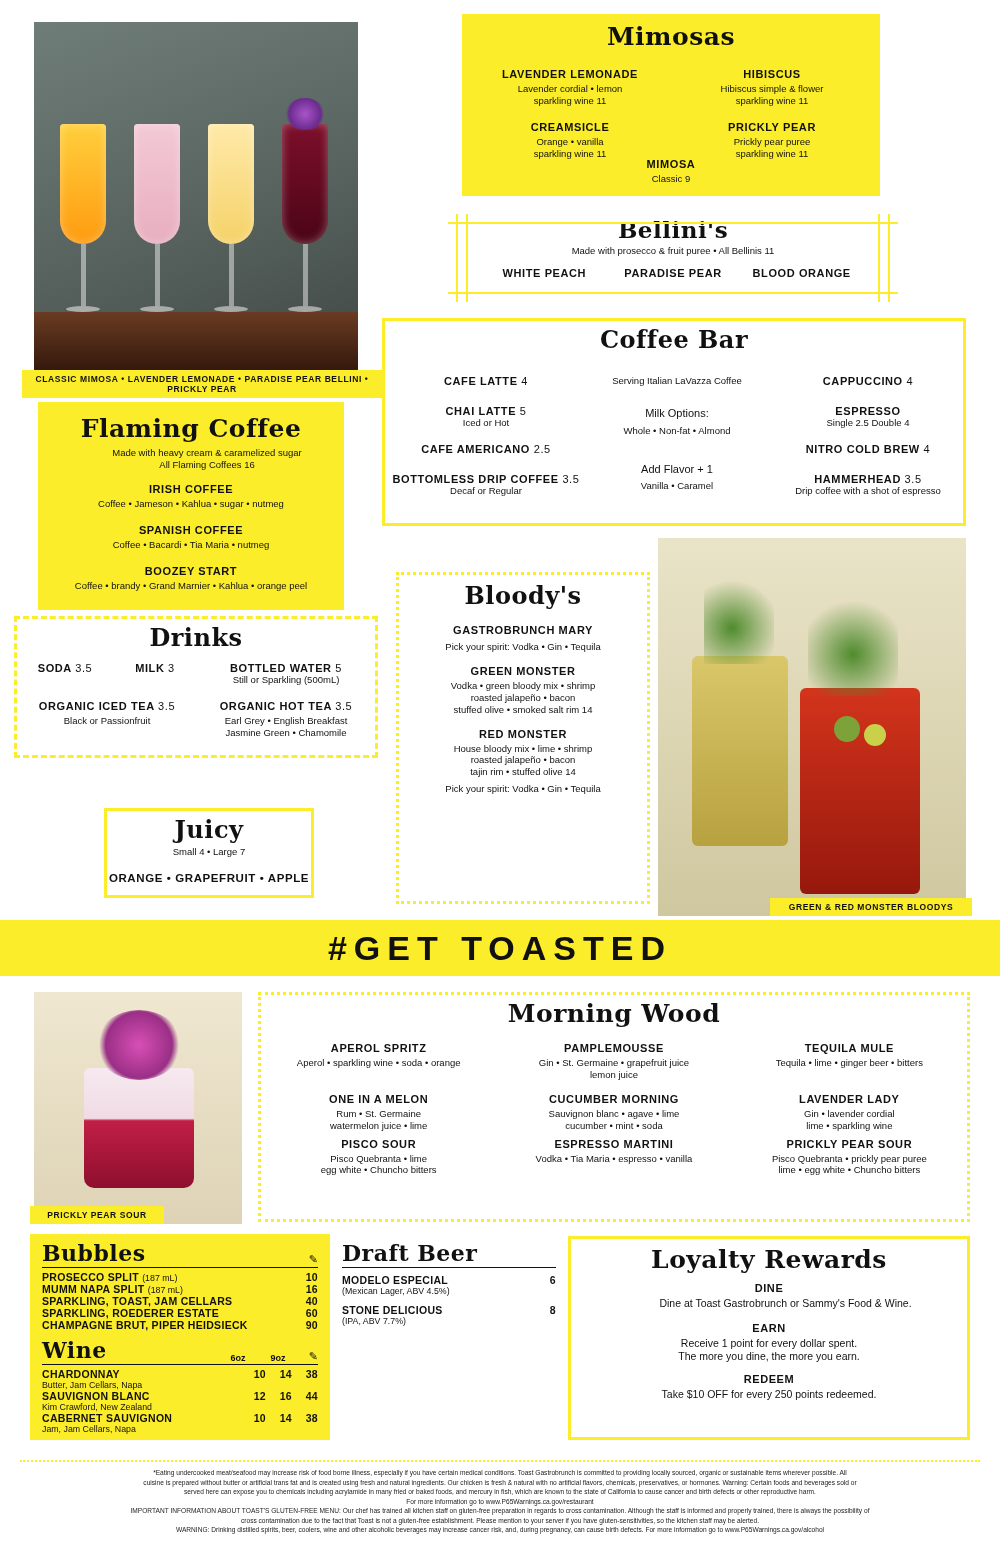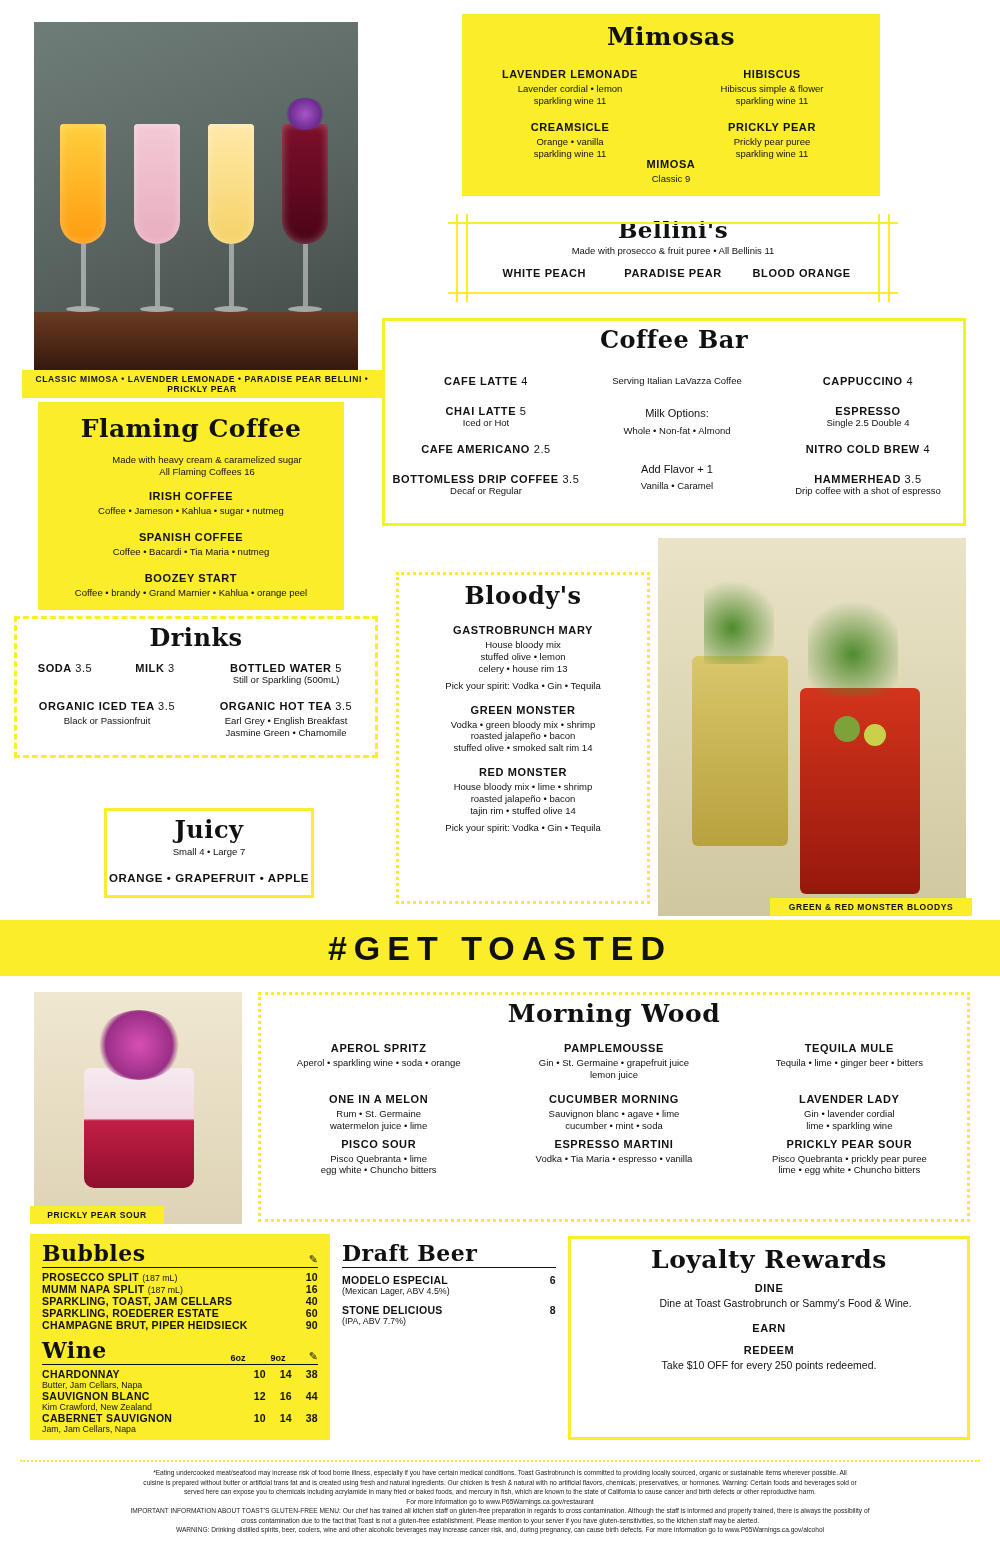--- a/index.html
+++ b/index.html
@@ -199,21 +199,21 @@
       <div class="item-name" style="margin-top:18px;">ESPRESSO</div>
       <div class="item-desc">Single 2.5   Double 4</div>
       <div class="item-name" style="margin-top:14px;"><span>NITRO COLD BREW</span> <span style="font-weight:normal;">4</span></div>
       <div class="item-name" style="margin-top:18px;"><span>HAMMERHEAD</span> <span style="font-weight:normal;">3.5</span></div>
       <div class="item-desc">Drip coffee with a shot of espresso</div>
     </div>
   </div>
 
   <div class="box yellow" style="left:38px;top:402px;width:306px;height:208px;">
     <div class="section-title" style="font-size:25px;margin-top:12px;">Flaming Coffee</div>
-    <div class="item-desc" style="white-space:pre-line;margin-top:11px;padding-left:32px;">Made with heavy cream &amp; caramelized sugar
+    <div class="item-desc" style="white-space:pre-line;margin-top:4px;padding-left:32px;">Made with heavy cream &amp; caramelized sugar
 All Flaming Coffees  16</div>
     <div style="margin-top:12px;">
       <div class="item-name">IRISH COFFEE</div>
       <div class="item-desc" style="margin-top:3px;">Coffee • Jameson • Kahlua • sugar • nutmeg</div>
       <div class="item-name" style="margin-top:14px;">SPANISH COFFEE</div>
       <div class="item-desc" style="margin-top:3px;">Coffee • Bacardi • Tia Maria • nutmeg</div>
       <div class="item-name" style="margin-top:14px;">BOOZEY START</div>
       <div class="item-desc" style="margin-top:3px;">Coffee • brandy • Grand Marnier • Kahlua • orange peel</div>
     </div>
   </div>
@@ -248,23 +248,20 @@
   <div class="box solid" style="left:104px;top:808px;width:210px;height:90px;">
     <div class="section-title" style="font-size:24px;margin-top:4px;">Juicy</div>
     <div class="item-desc" style="margin-top:2px;">Small 4 • Large 7</div>
     <div class="item-name" style="margin-top:14px;font-size:11.5px;">ORANGE • GRAPEFRUIT • APPLE</div>
   </div>
 
   <div class="box dotted" style="left:396px;top:572px;width:254px;height:332px;">
     <div class="section-title" style="font-size:24px;margin-top:6px;">Bloody's</div>
     <div style="margin-top:14px;">
       <div class="item-name">GASTROBRUNCH MARY</div>
-      <div class="item-desc" style="white-space:pre-line;margin-top:3px;">House bloody mix
-stuffed olive • lemon
-celery • house rim 13</div>
       <div class="item-desc" style="margin-top:5px;">Pick your spirit: Vodka • Gin • Tequila</div>
 
       <div class="item-name" style="margin-top:12px;">GREEN MONSTER</div>
       <div class="item-desc" style="white-space:pre-line;margin-top:3px;">Vodka • green bloody mix • shrimp
 roasted jalapeño • bacon
 stuffed olive • smoked salt rim 14</div>
 
       <div class="item-name" style="margin-top:12px;">RED MONSTER</div>
       <div class="item-desc" style="white-space:pre-line;margin-top:3px;">House bloody mix • lime • shrimp
 roasted jalapeño • bacon
@@ -424,20 +421,22 @@
         <div class="pr">8</div>
       </div>
     <div class="sub">(IPA, ABV 7.7%)</div>
   </div>
 
   <div class="box solid" style="left:568px;top:1236px;width:402px;height:204px;">
     <div class="section-title" style="font-size:25px;margin-top:6px;">Loyalty Rewards</div>
     <div class="item-name" style="margin-top:8px;">DINE</div>
     <div class="item-desc" style="margin-top:3px;font-size:10.5px;margin-left:33px;">Dine at Toast Gastrobrunch or Sammy's Food &amp; Wine.</div>
     <div class="item-name" style="margin-top:12px;">EARN</div>
+    <div class="item-desc" style="white-space:pre-line;margin-top:3px;font-size:10.5px;">Receive 1 point for every dollar spent.
+The more you dine, the more you earn.</div>
     <div class="item-name" style="margin-top:10px;">REDEEM</div>
     <div class="item-desc" style="margin-top:3px;font-size:10.5px;">Take $10 OFF for every 250 points redeemed.</div>
   </div>
 
   <div id="footer">
     <div class="rule"></div>
     <div>*Eating undercooked meat/seafood may increase risk of food borne illness, especially if you have certain medical conditions. Toast Gastrobrunch is committed to providing locally sourced, organic or sustainable items wherever possible.  All</div>
     <div>cuisine is prepared without butter or artificial trans fat and is created using fresh and natural ingredients. Our chicken is fresh &amp; natural with no artificial flavors, chemicals, preservatives, or hormones. Warning: Certain foods and beverages sold or</div>
     <div>served here can expose you to chemicals including acrylamide in many fried or baked foods, and mercury in fish, which are known to the state of California to cause cancer and birth defects or other reproductive harm.</div>
     <div>For more information go to www.P65Warnings.ca.gov/restaurant</div>

